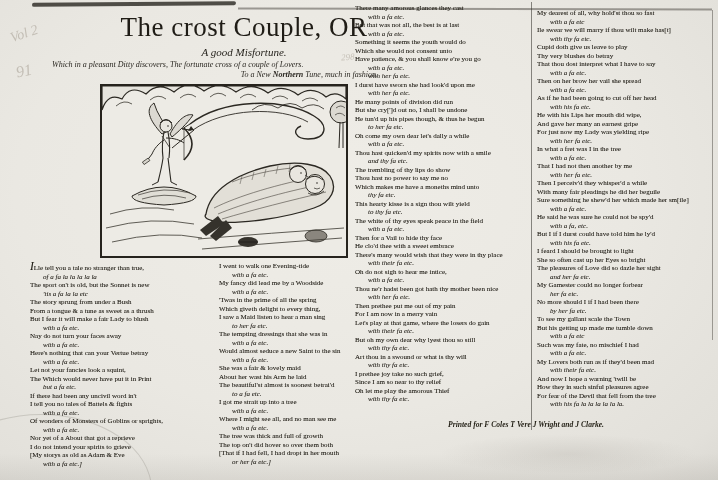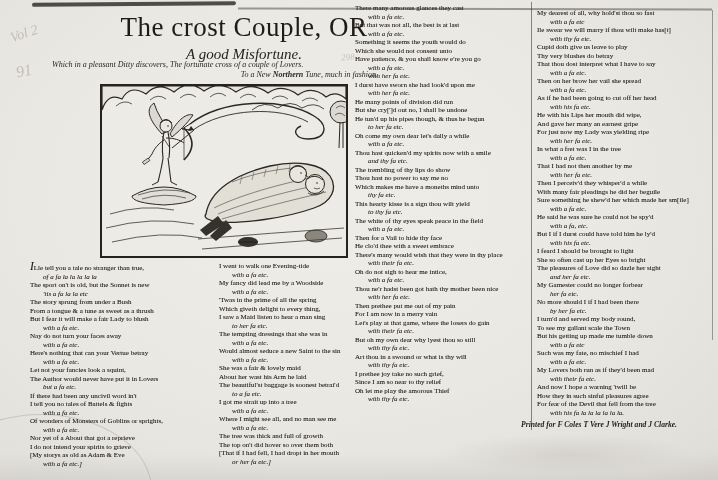--- a/index.html
+++ b/index.html
@@ -24,41 +24,41 @@
   .smudge-br{position:absolute;right:20px;bottom:6px;width:260px;height:40px;background:radial-gradient(ellipse, rgba(140,135,128,.18), rgba(0,0,0,0) 70%);}
   .pencil{position:absolute;color:#c3beb5;font-style:italic;font-family:"Liberation Serif",serif;}
   .pencil-1{left:10px;top:26px;font-size:14px;transform:rotate(-18deg);}
   .pencil-2{left:16px;top:62px;font-size:16px;transform:rotate(-12deg);}
   .pencil-3{left:341px;top:52px;font-size:9px;transform:rotate(-4deg);color:#c8c3ba;}
   
   .title{
     position:absolute;left:100px;top:12px;width:288px;text-align:center;
     font-size:27px;color:#1f1c16;letter-spacing:.5px;white-space:nowrap;
   }
-  .subtitle{position:absolute;left:100px;top:46px;width:288px;text-align:center;font-style:italic;font-size:15px;color:#27241e;}
+  .subtitle{position:absolute;left:100px;top:46px;width:288px;text-align:center;font-style:italic;font-size:11px;color:#27241e;}
   .desc{position:absolute;left:52px;top:60px;width:326px;text-align:left;font-style:italic;font-size:8px;color:#2a2721;white-space:nowrap;}
   .tuneline{position:absolute;left:52px;top:70px;width:326px;text-align:right;font-style:italic;font-size:8px;color:#2a2721;white-space:nowrap;}
   .tune-bold{font-weight:bold;}
   
   .woodcut{
     position:absolute;left:100px;top:84px;width:248px;height:174px;
     border:2px solid #26231d;background:#edebe5;box-sizing:border-box;overflow:hidden;
   }
   .woodcut svg{display:block;width:100%;height:100%;}
   
   .col{position:absolute;}
   .col-1{left:30px;top:262px;width:192px;}
   .col-2{left:219px;top:262px;width:136px;}
   .col-3{left:355px;top:4px;width:176px;}
   .col-4{left:537px;top:3px;width:176px;margin-top:6px;}
   .line{font-size:7px;line-height:8.5px;white-space:nowrap;color:#24211a;text-shadow:0 0 .4px rgba(40,36,30,.35);}
   .refrain{font-style:italic;padding-left:13px;color:#2b2822;}
   .col-1 .line:first-child::first-letter{font-size:11.5px;font-style:italic;}
   .divider{position:absolute;left:531px;top:2px;width:1px;height:428px;background:rgba(48,45,40,.55);}
-  .imprint{position:absolute;left:375px;top:420px;width:302px;text-align:right;font-style:italic;font-size:7.6px;font-weight:bold;color:#262319;white-space:nowrap;}
+  .imprint{position:absolute;left:375px;top:420px;width:302px;text-align:center;font-style:italic;font-size:7.6px;font-weight:bold;color:#262319;white-space:nowrap;}
 </style>
 </head>
 <body>
 
 <div class="paper"></div>
 
 <div class="tear-a"></div>
 <div class="tear-b"></div>
 <div class="edge-right"></div>
 <div class="curve-bl"></div>
@@ -146,21 +146,21 @@
     <div class="line refrain">'tis a fa la la etc</div>
     <div class="line">The story sprung from under a Bush</div>
     <div class="line">From a tongue &amp; a tune as sweet as a thrush</div>
     <div class="line">But I fear it will make a fair Lady to blush</div>
     <div class="line refrain">with a fa etc.</div>
     <div class="line">Nay do not turn your faces away</div>
     <div class="line refrain">with a fa etc.</div>
     <div class="line">Here's nothing that can your Vertue betray</div>
     <div class="line refrain">with a fa etc.</div>
     <div class="line">Let not your fancies look a squint,</div>
-    <div class="line">The Author would never have put it in Lovers</div>
+    <div class="line">The Which would never have put it in Print</div>
     <div class="line refrain">but a fa etc.</div>
     <div class="line">If there had been any uncivil word in't</div>
     <div class="line">I tell you no tales of Battels &amp; fights</div>
     <div class="line refrain">with a fa etc.</div>
     <div class="line">Of wonders of Monsters of Goblins or sprights,</div>
     <div class="line refrain">with a fa etc.</div>
     <div class="line">Nor yet of a About that got a reprieve</div>
     <div class="line">I do not intend your spirits to grieve</div>
     <div class="line">[My storys as old as Adam &amp; Eve</div>
     <div class="line refrain">with a fa etc.]</div>
@@ -173,21 +173,21 @@
     <div class="line">'Twas in the prime of all the spring</div>
     <div class="line">Which giveth delight to every thing,</div>
     <div class="line">I saw a Maid listen to hear a man sing</div>
     <div class="line refrain">to her fa etc.</div>
     <div class="line">The tempting dressings that she was in</div>
     <div class="line refrain">with a fa etc.</div>
     <div class="line">Would almost seduce a new Saint to the sin</div>
     <div class="line refrain">with a fa etc.</div>
     <div class="line">She was a fair &amp; lovely maid</div>
     <div class="line">About her wast his Arm he laid</div>
-    <div class="line">The beautiful'st baggage is soonest betrai'd</div>
+    <div class="line">The beautiful'st almost is soonest betrai'd</div>
     <div class="line refrain">to a fa etc.</div>
     <div class="line">I got me strait up into a tree</div>
     <div class="line refrain">with a fa etc.</div>
     <div class="line">Where I might see all, and no man see me</div>
     <div class="line refrain">with a fa etc.</div>
     <div class="line">The tree was thick and full of growth</div>
     <div class="line">The top on't did hover so over them both</div>
     <div class="line">[That if I had fell, I had dropt in her mouth</div>
     <div class="line refrain">or her fa etc.]</div>
   </div>
@@ -270,21 +270,20 @@
     <div class="line">But I if I durst could have told him he ly'd</div>
     <div class="line refrain">with his fa etc.</div>
     <div class="line">I feard I should be brought to light</div>
     <div class="line">She so often cast up her Eyes so bright</div>
     <div class="line">The pleasures of Love did so dazle her sight</div>
     <div class="line refrain">and her fa etc.</div>
     <div class="line">My Gamester could no longer forbear</div>
     <div class="line refrain">her fa etc.</div>
     <div class="line">No more should I if I had been there</div>
     <div class="line refrain">by her fa etc.</div>
-    <div class="line">I turn'd and served my body round,</div>
     <div class="line">To see my gallant scale the Town</div>
     <div class="line">But his getting up made me tumble down</div>
     <div class="line refrain">with a fa etc</div>
     <div class="line">Such was my fate, no mischief I had</div>
     <div class="line refrain">with a fa etc.</div>
     <div class="line">My Lovers both run as if they'd been mad</div>
     <div class="line refrain">with their fa etc.</div>
     <div class="line">And now I hope a warning 'twill be</div>
     <div class="line">How they in such sinful pleasures agree</div>
     <div class="line">For fear of the Devil that fell from the tree</div>

